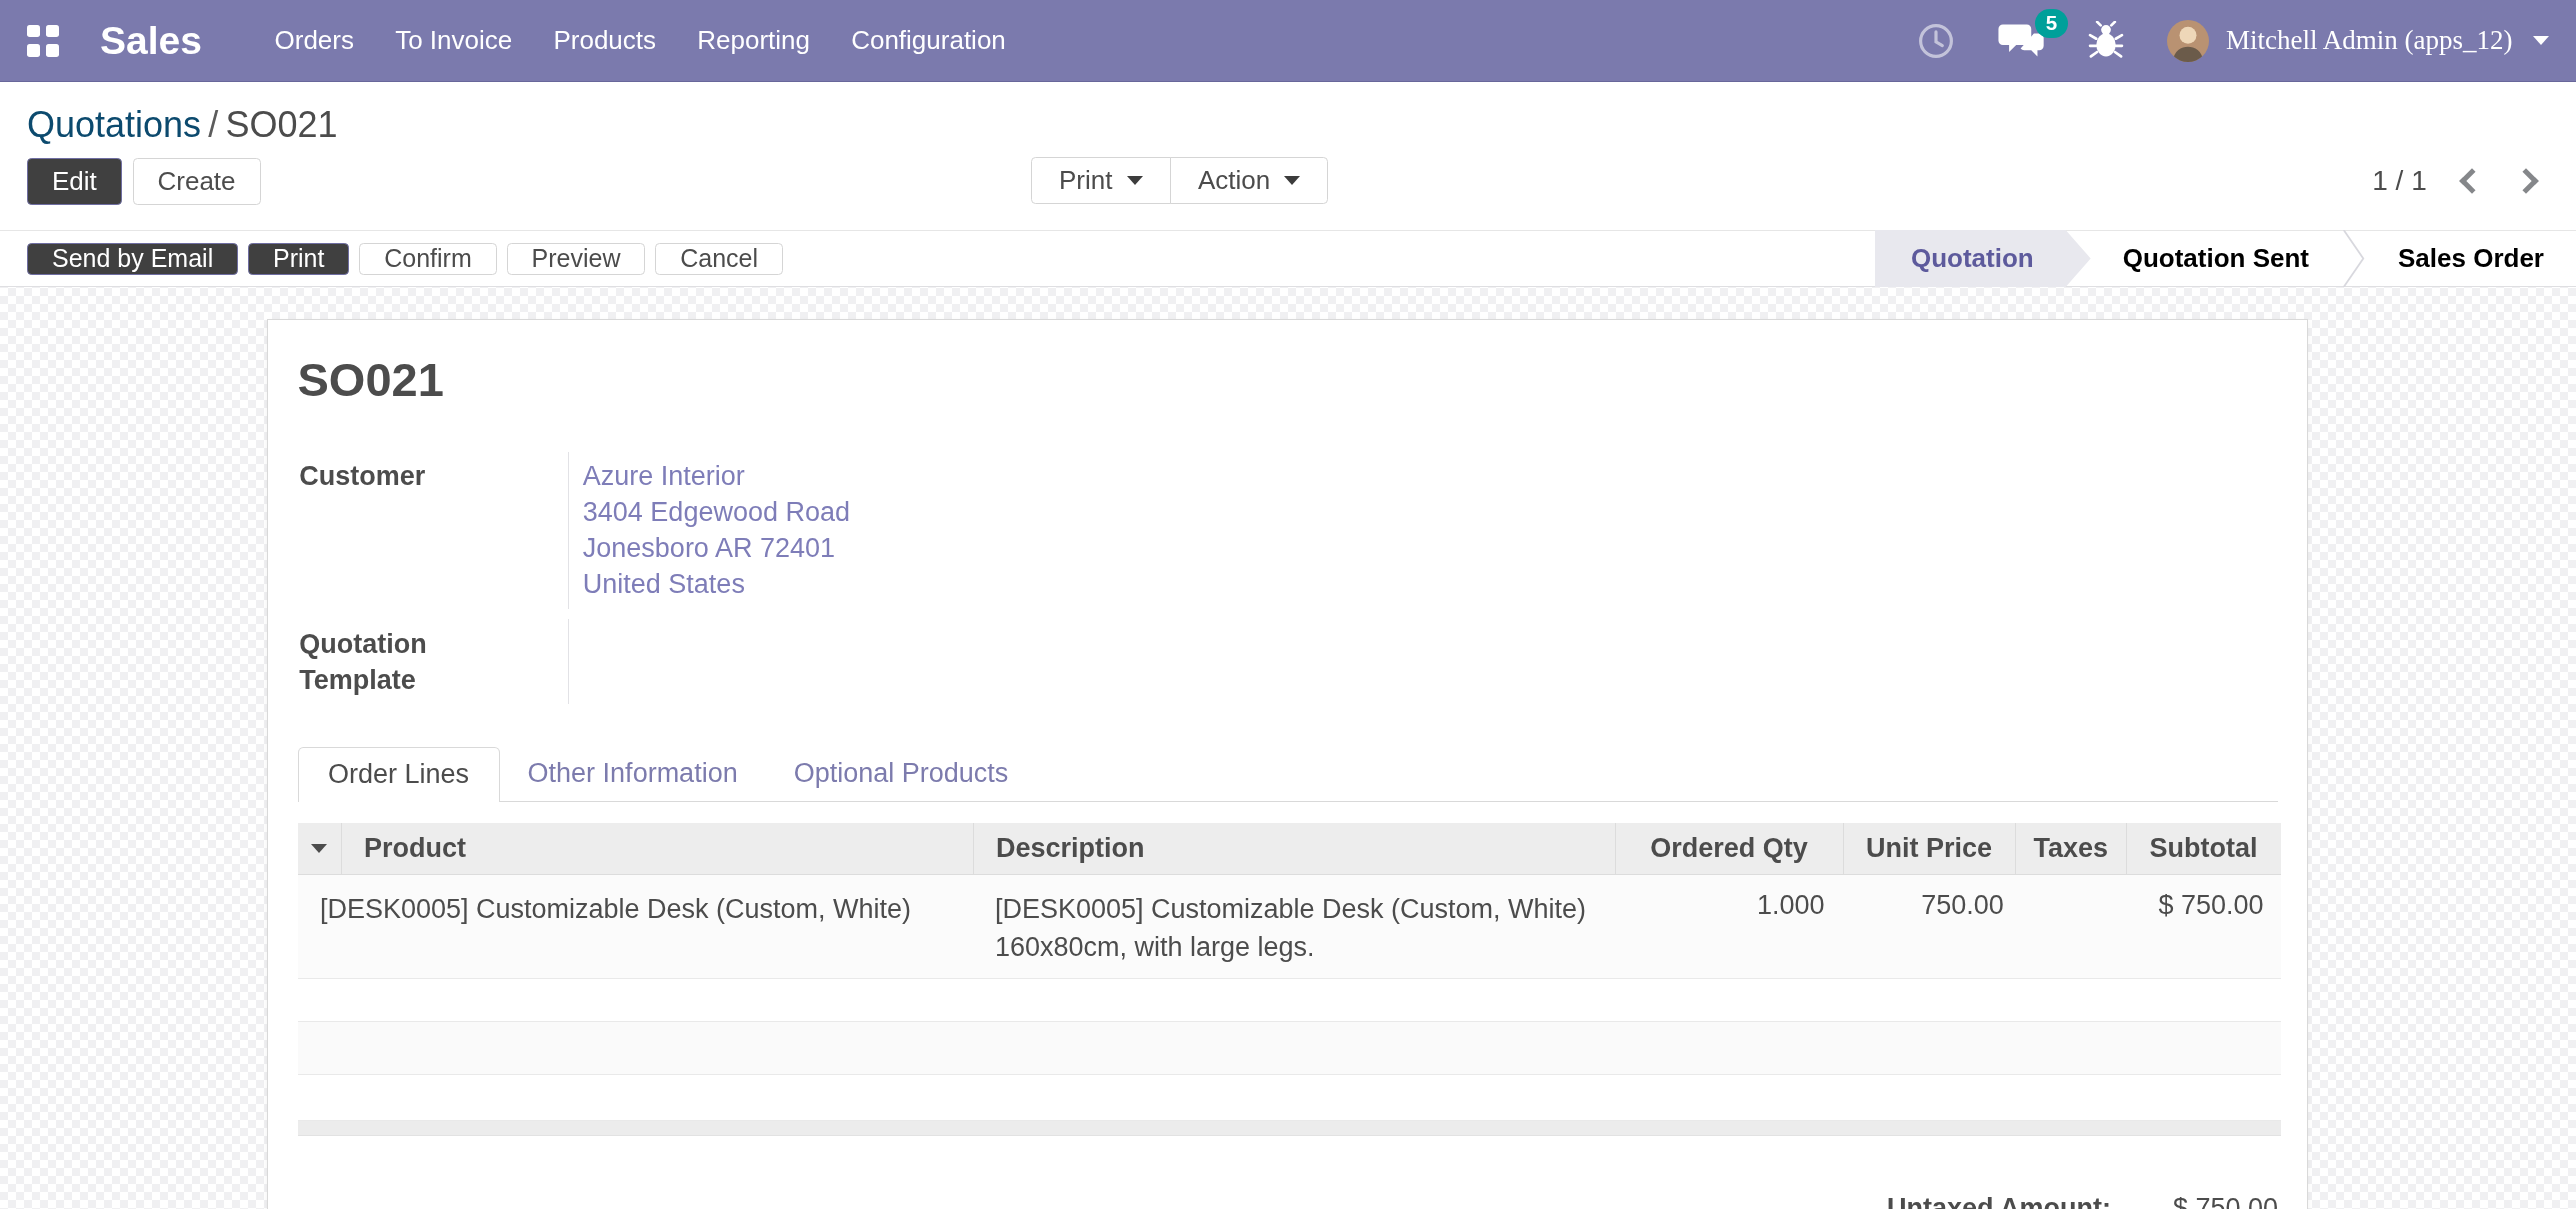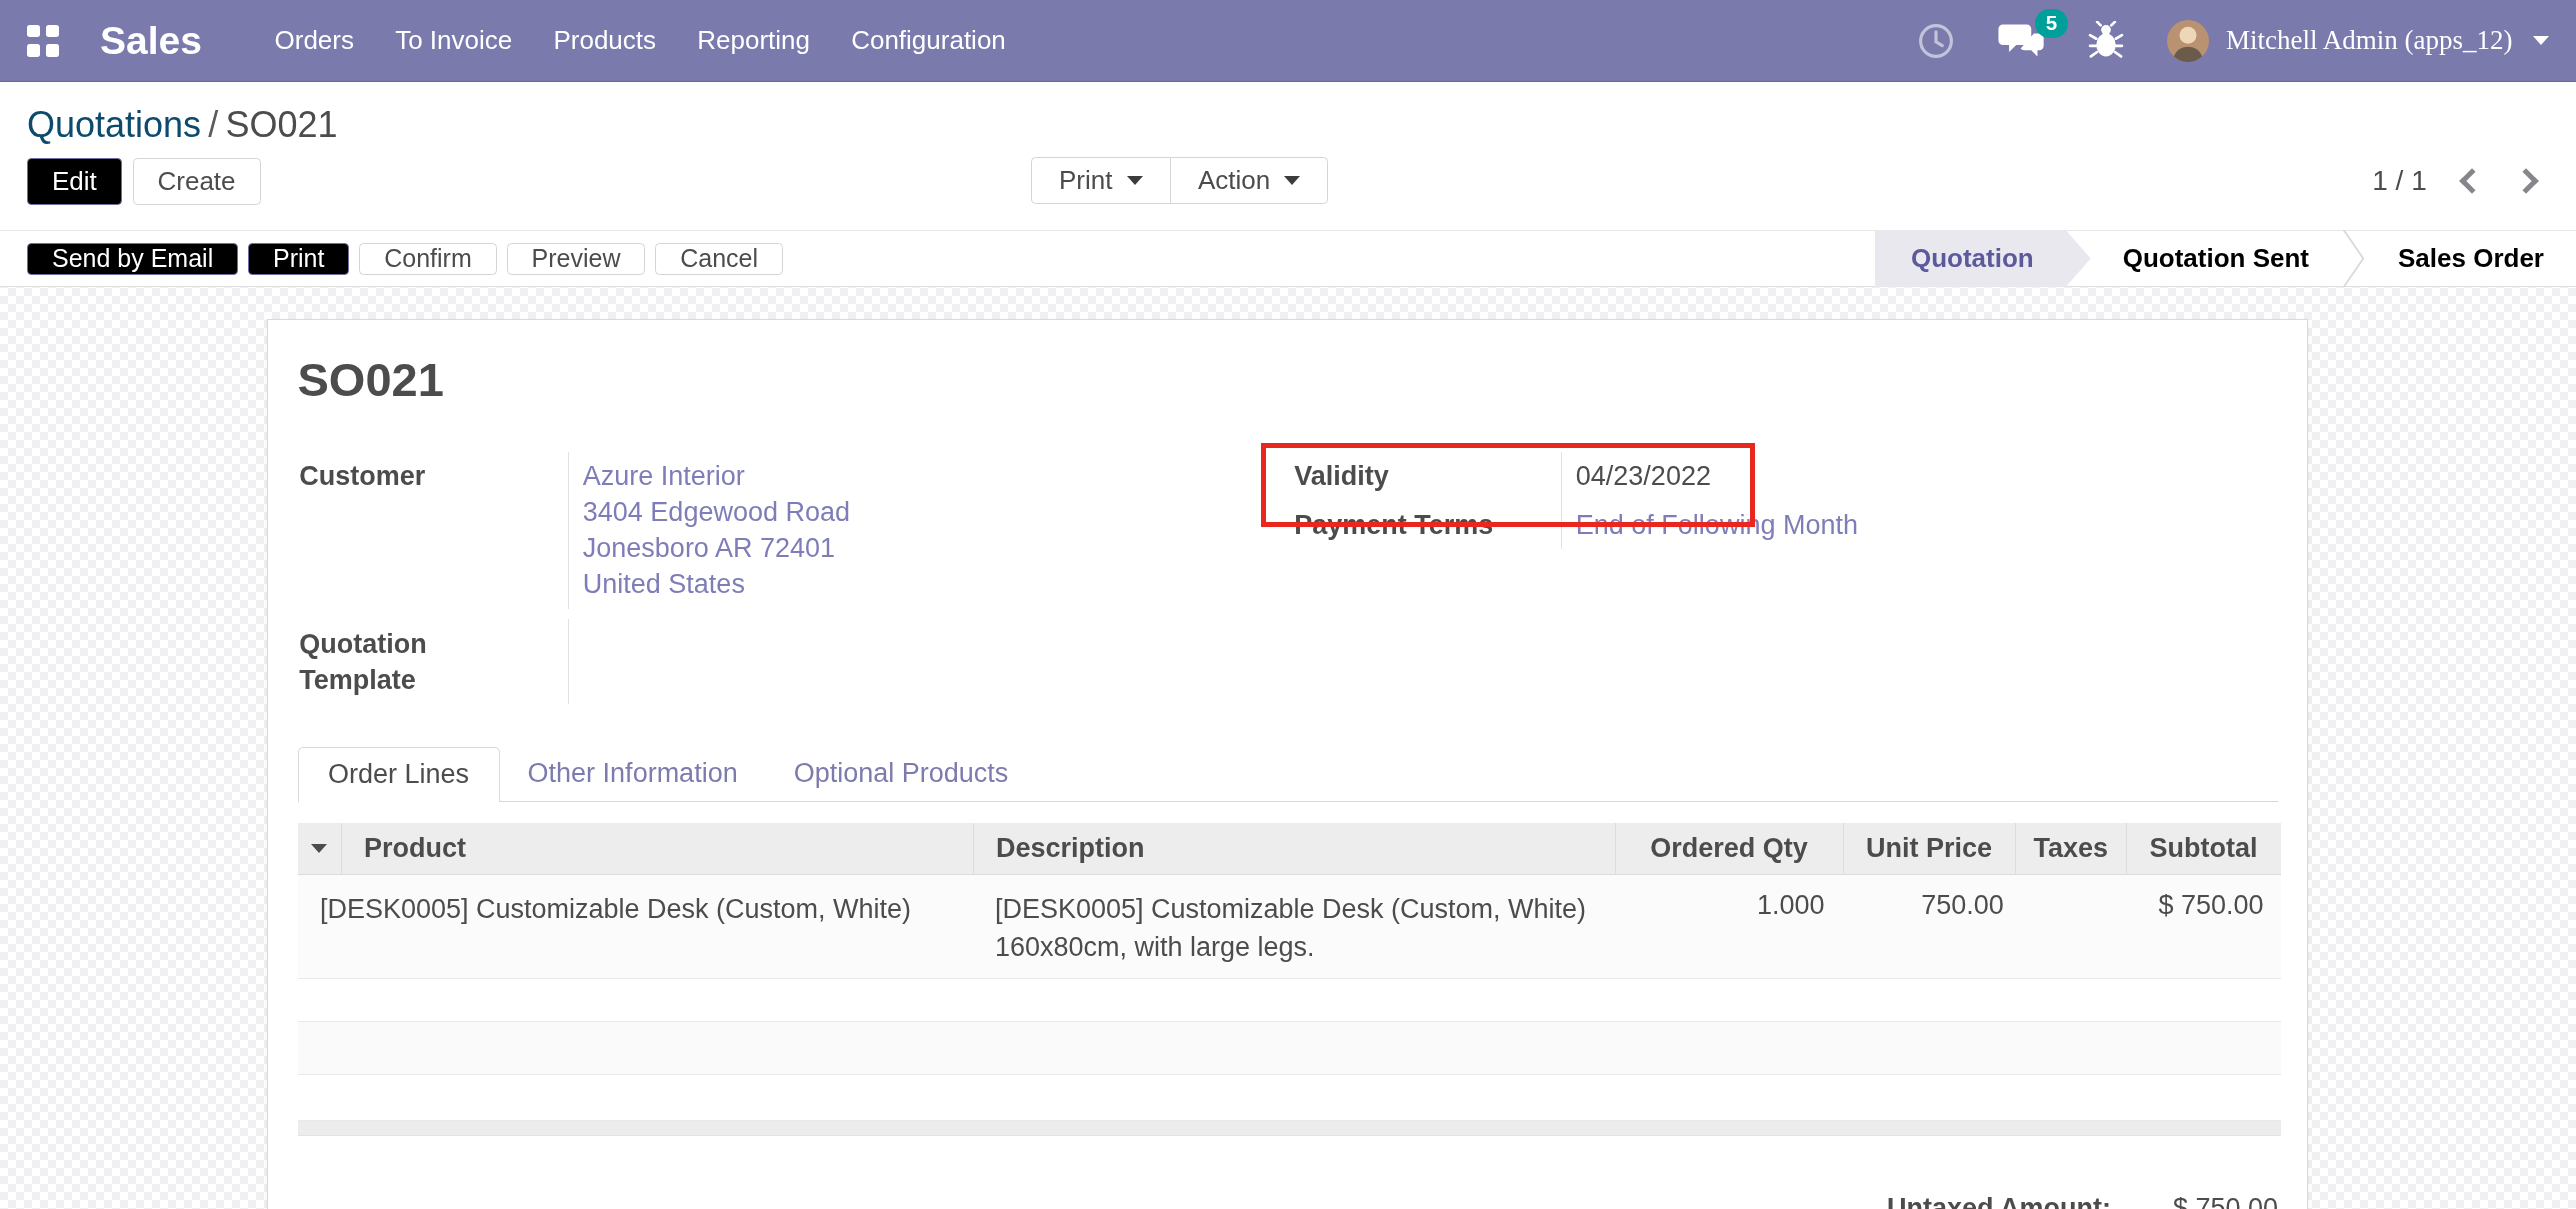--- a/index.html
+++ b/index.html
@@ -44,21 +44,21 @@
   .breadcrumb .bc-link { color:#0c4a6e; cursor:pointer;margin-top:35px; }
   .breadcrumb .bc-sep { color:#5c5c5c; padding:0 7.2px; }
   .breadcrumb .bc-current { color:#4c4c4c; }
 
   .cp-row2 { margin-top:12.5px; height:48px; display:flex; align-items:center; position:relative; }
   .btn {
     height:47px; padding:0 24px; font-size:26px; border-radius:4.5px; border:0.9px solid #d5d5d5;
     background:#fff; color:#4c4c4c; display:inline-flex; align-items:center; cursor:pointer;
     font-family:"Liberation Sans", sans-serif;
   }
-  .btn-primary { background:#000000; border-color:#6f6ea2; color:#fff; }
+  .btn-primary { background:#404040; border-color:#6f6ea2; color:#fff; }
   .gap { margin-right:10.7px; }
 
   .dd-group { position:absolute; left:1004px; top:0; display:flex; }
   .dd-btn { border-radius:4.5px 0 0 4.5px; padding:0 27px; gap:14.3px; }
   .dd-btn.last { border-radius:0 4.5px 4.5px 0; margin-left:-0.9px; }
   .caret-down-d { width:0; height:0; border-left:8px solid transparent; border-right:8px solid transparent; border-top:9px solid #3c3c3c; }
 
   .pager { margin-left:auto; display:flex; align-items:center; gap:36px; padding-right:14.3px;justify-content:center; }
   .pager-text { font-size:28px; color:#4c4c4c; }
   .chev { width:18px; height:18px; border-top:5.4px solid #85878a; border-right:5.4px solid #85878a; display:inline-block; cursor:pointer; }
@@ -259,29 +259,20 @@
         <div class="f-value">
           <div class="lnk">Azure Interior</div>
           <div class="lnk">3404 Edgewood Road</div>
           <div class="lnk">Jonesboro AR 72401</div>
           <div class="lnk">United States</div>
         </div>
         <div class="f-label qt-row">Quotation Template</div>
         <div class="f-value qt-row"></div>
       </div>
 
-      <div class="grp grp-right">
-        <div class="red-box"></div>
-        <div class="f-label">Validity</div>
-        <div class="f-value dark-val">04/23/2022</div>
-        <div class="f-label">Payment Terms</div>
-        <div class="f-value">
-          <span class="lnk">End of Following Month</span>
-        </div>
-      </div>
     </div>
 
     <div class="tabs">
       <div class="tab active">Order Lines</div>
       <div class="tab">Other Information</div>
       <div class="tab">Optional Products</div>
     </div>
 
     <div class="olist">
       <div class="thead">

